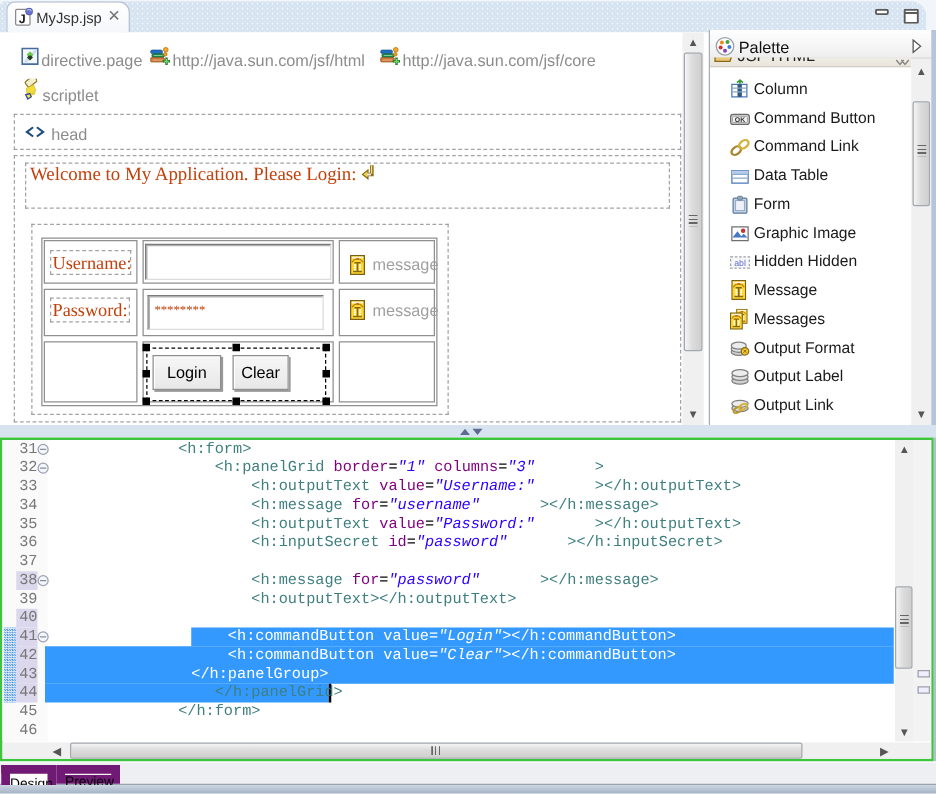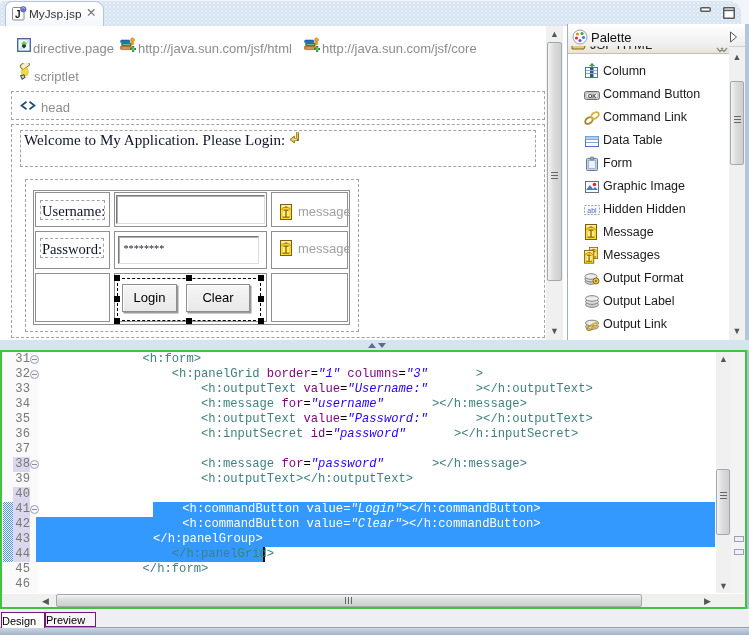--- a/index.html
+++ b/index.html
@@ -15,21 +15,21 @@
   background-size:4px 4px,4px 4px; background-position:0 0,2px 2px;
   border-radius:4px 12px 0 0; }
 #tab1 { left:5px; top:1px; width:99px; height:25px; background:linear-gradient(#ffffff,#f4f7fb);
   border:1px solid #b9c3d3; border-bottom:none; border-radius:7px 9px 0 0; }
 #tabtxt { left:29px; top:7px; font-size:11.8px; color:#333; }
 #tabclose { left:86px; top:5px; font-size:12.5px; color:#757575; }
 
 #design { left:0; top:26px; width:565px; height:314px; background:#fff; overflow:hidden; }
 .gray { color:#8c8c8c; font-size:13px; }
 .dash { border:1px dashed #a3a3a3; }
-.serif { font-family:"Liberation Serif", serif; color:#0f172a; }
+.serif { font-family:"Liberation Serif", serif; color:#c2410c; }
 
 .tcell { position:absolute; border:1px solid #8f8f8f; background:#fff; }
 
 .sbtrack { position:absolute; background:#f0f0f0; }
 .sbthumb { position:absolute; background:linear-gradient(90deg,#f4f4f4,#dcdcdc 45%,#cfcfcf); border:1px solid #a3a8ae; border-radius:2px; }
 .sbthumbh { position:absolute; background:linear-gradient(#f4f4f4,#dcdcdc 45%,#cfcfcf); border:1px solid #a3a8ae; border-radius:2px; }
 .arr { position:absolute; font-size:9px; color:#555; text-align:center; }
 
 #palette { left:567px; top:24px; width:178px; height:316px; background:#fff; border-left:1px solid #a8aeb8; }
 #palhead { left:568px; top:26px; width:177px; height:21px; background:linear-gradient(#fdfdfd,#eeeeee); border-bottom:1px solid #d0d0d0; }
@@ -47,21 +47,21 @@
 .att { color:#7f007f; }
 .val { color:#2a00ff; font-style:italic; }
 .eq { color:#000; }
 .seltext { color:#fff; }
 .lnum { position:absolute; left:13px; width:17px; text-align:right; font-family:"Liberation Mono", monospace; font-size:12.2px; line-height:15px; color:#787878; }
 .fold { position:absolute; left:30px; width:9px; height:9px; border:1px solid #9aa0b0; border-radius:50%; background:#f4f6fa; }
 .fold:before { content:""; position:absolute; left:1px; right:1px; top:3px; height:1px; background:#8890a0; }
 
 #btabs { left:0; top:610px; width:749px; height:18px; background:#edeff2; border-bottom:1px solid #9aa2ad; }
 #bstrip { left:0; top:628px; width:749px; height:7px; background:linear-gradient(#cdd6e2,#a3b2c5); }
-.btab { position:absolute; background:#fff; border:1px solid #701a75; font-size:11px; color:#000; text-align:left; }
+.btab { position:absolute; background:#fff; border:7px solid #701a75; font-size:11px; color:#000; text-align:right; }
 
 .btn { background:linear-gradient(#f6f6f6,#e8e8e8); border:1px solid #8e8e8e;
   box-shadow:inset 1px 1px 0 #ffffff, 1.5px 1.5px 0 #9a9a9a; font-size:13px; color:#000;
   text-align:center; line-height:26px; }
 .hdl { position:absolute; width:6px; height:6px; background:#000; }
 .grip { width:7px; height:9px; background:repeating-linear-gradient(#666 0 1px,transparent 1px 3px); }
 .griph { position:absolute; width:9px; height:7px; background:repeating-linear-gradient(90deg,#666 0 1px,transparent 1px 3px); }
 .lav { left:13px; width:17px; height:15px; background:#dbd7ec; }
 .selbg { background:#3399ff; }
 .pi { }
@@ -186,21 +186,21 @@
   <div class="abs serif" style="left:42px;top:241px;font-size:14.6px;">Password:</div>
   <div class="abs" style="left:118px;top:236px;width:141px;height:28px;background:#fff;border:1px solid #7a7a7a;border-right-color:#dcdcdc;border-bottom-color:#dcdcdc;box-shadow:inset 1px 1px 0 #b0b0b0;"></div>
   <div class="abs serif" style="left:123.5px;top:244px;font-size:10.2px;line-height:10px;">********</div>
   <svg class="abs" style="left:280px;top:240px" width="12" height="16" viewBox="0 0 12 16">
       <use href="#msgdef"></use>
     </svg>
   <div class="abs" style="left:298px;top:241px;font-size:13px;color:#a0a0a0;">message</div>
 
   <div class="abs" style="left:117px;top:278px;width:144px;height:43px;border:1px dashed #000;"></div>
   <div class="abs btn" style="left:122px;top:284px;width:55px;height:28px;">Login</div>
-  <div class="abs btn" style="left:186px;top:284px;width:64px;height:28px;">Clear</div>
+  <div class="abs btn" style="left:186px;top:284px;width:45px;height:28px;">Clear</div>
 
   <div class="hdl" style="left:114px;top:275px;"></div>
   <div class="hdl" style="left:186px;top:275px;"></div>
   <div class="hdl" style="left:258px;top:275px;"></div>
   <div class="hdl" style="left:114px;top:296px;"></div>
   <div class="hdl" style="left:258px;top:296px;"></div>
   <div class="hdl" style="left:114px;top:318px;"></div>
   <div class="hdl" style="left:186px;top:318px;"></div>
   <div class="hdl" style="left:258px;top:318px;"></div>
 

